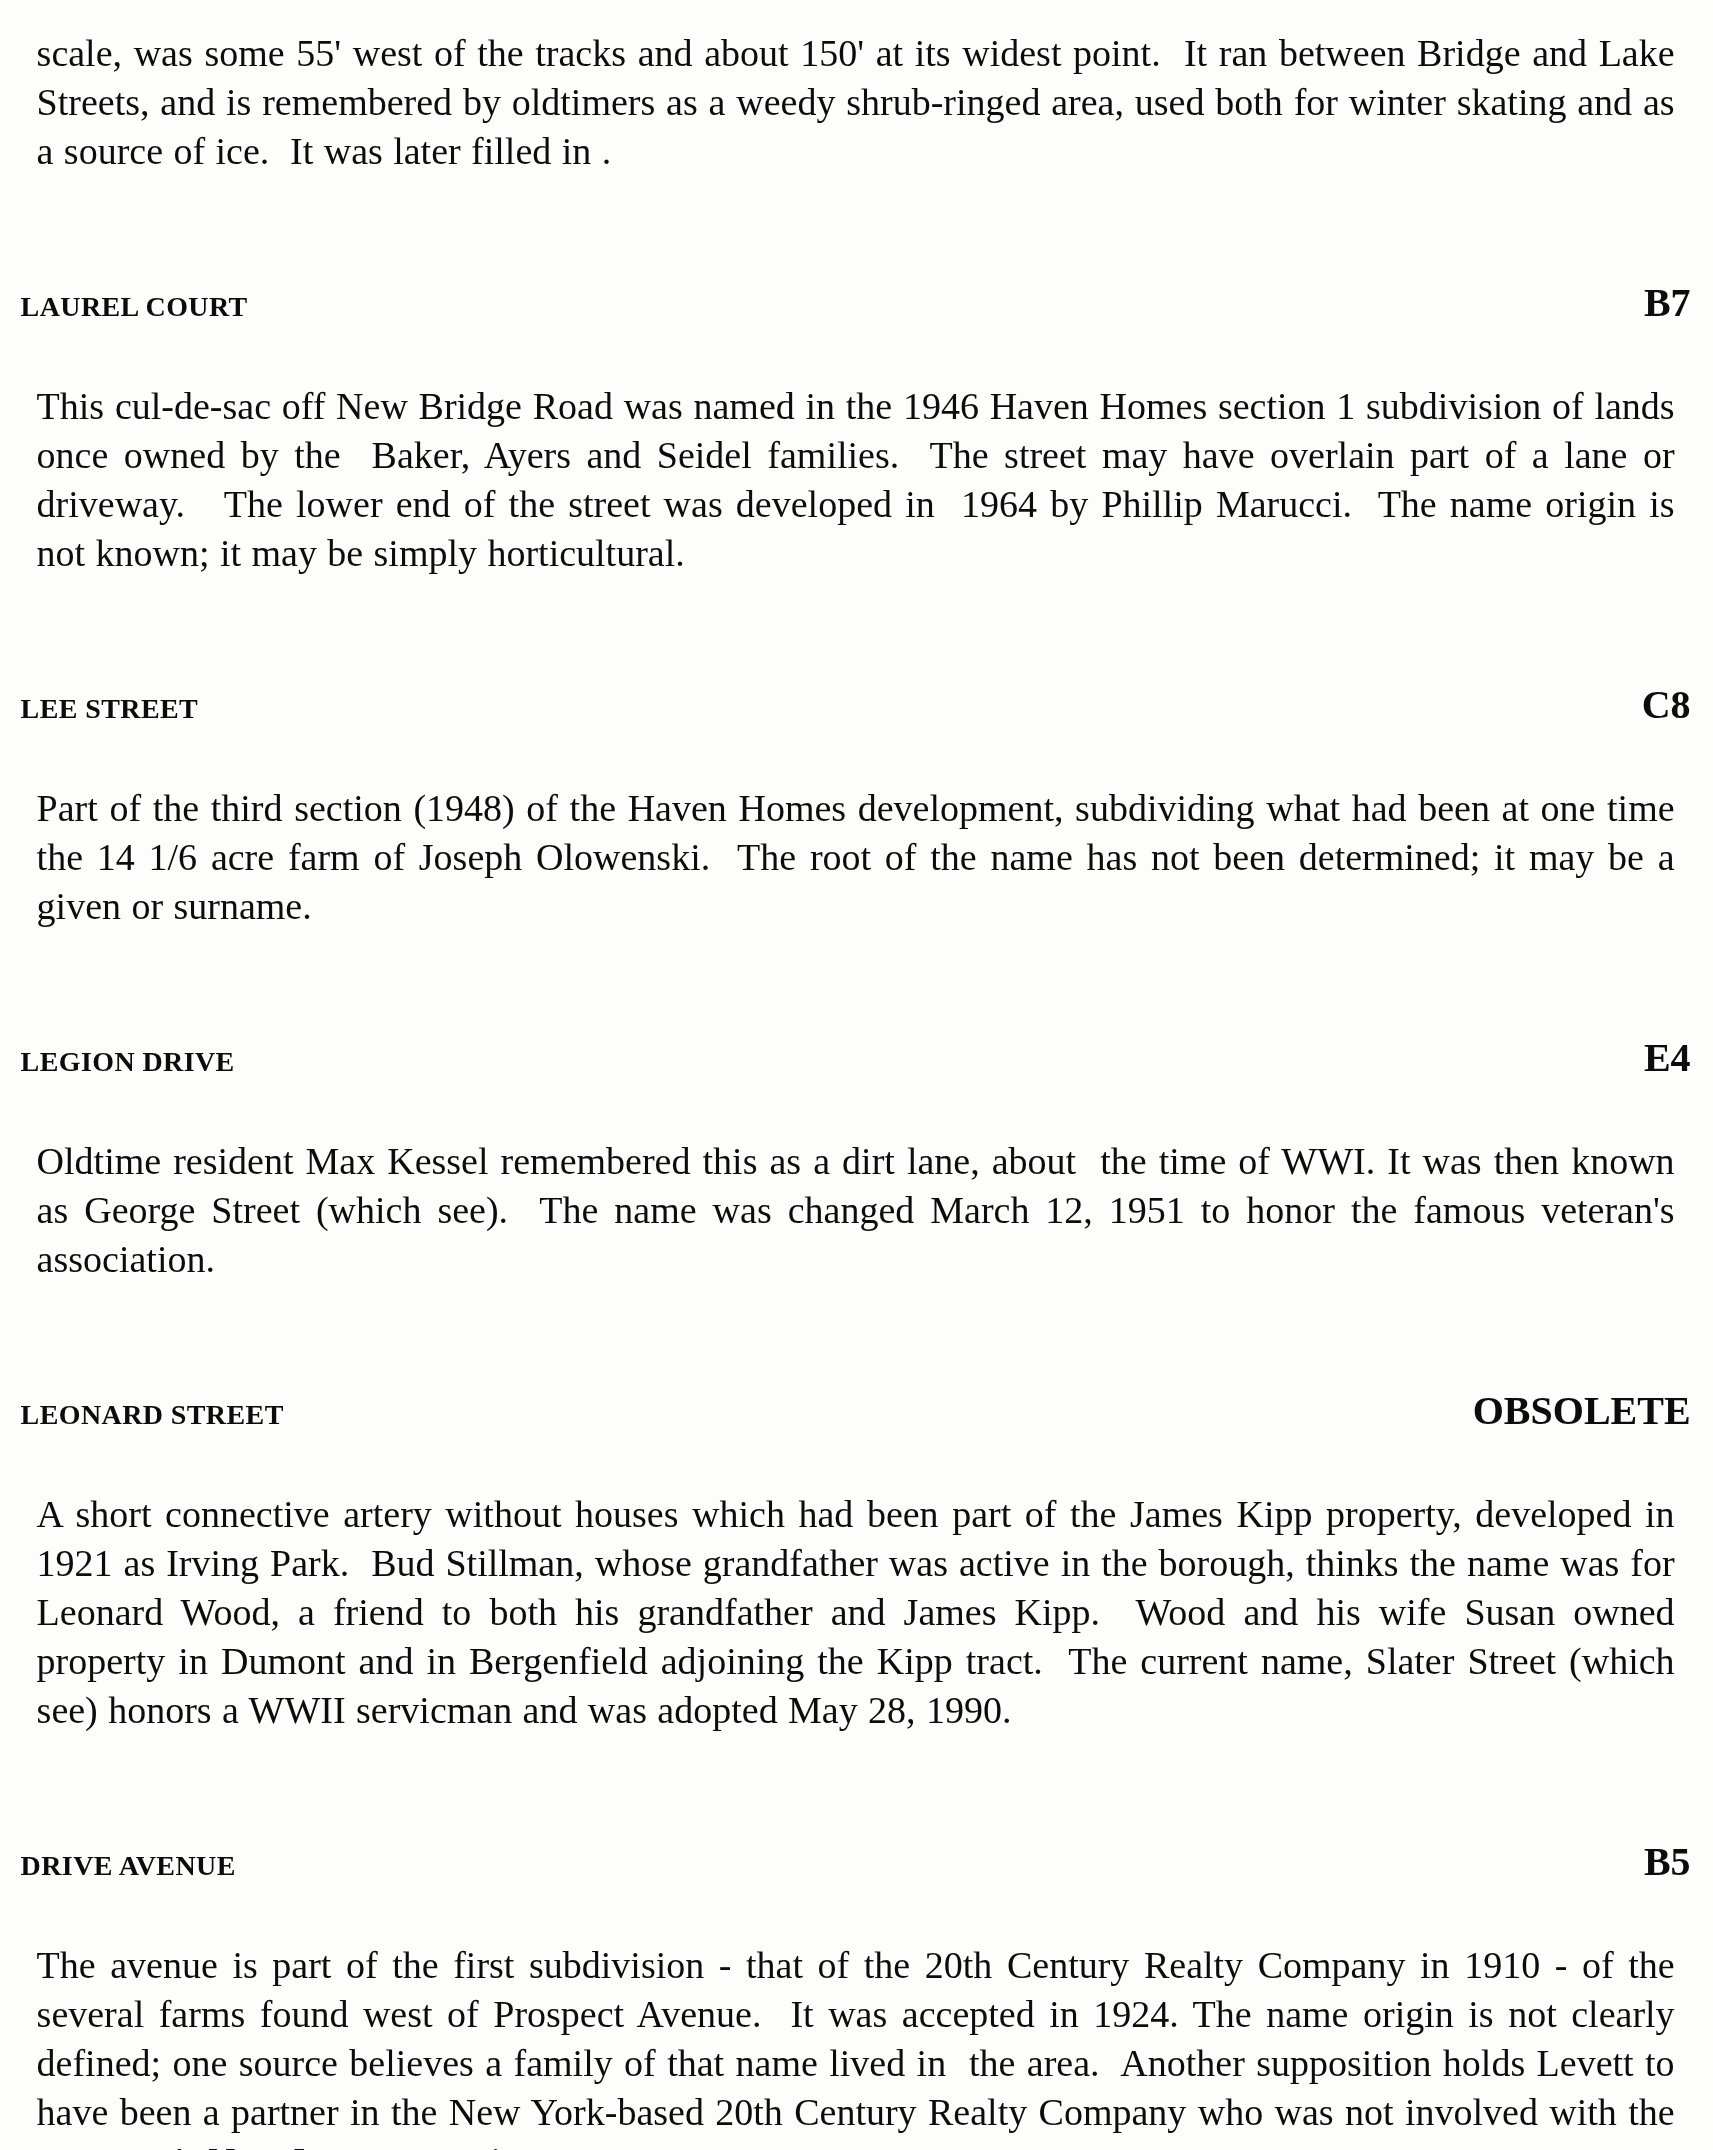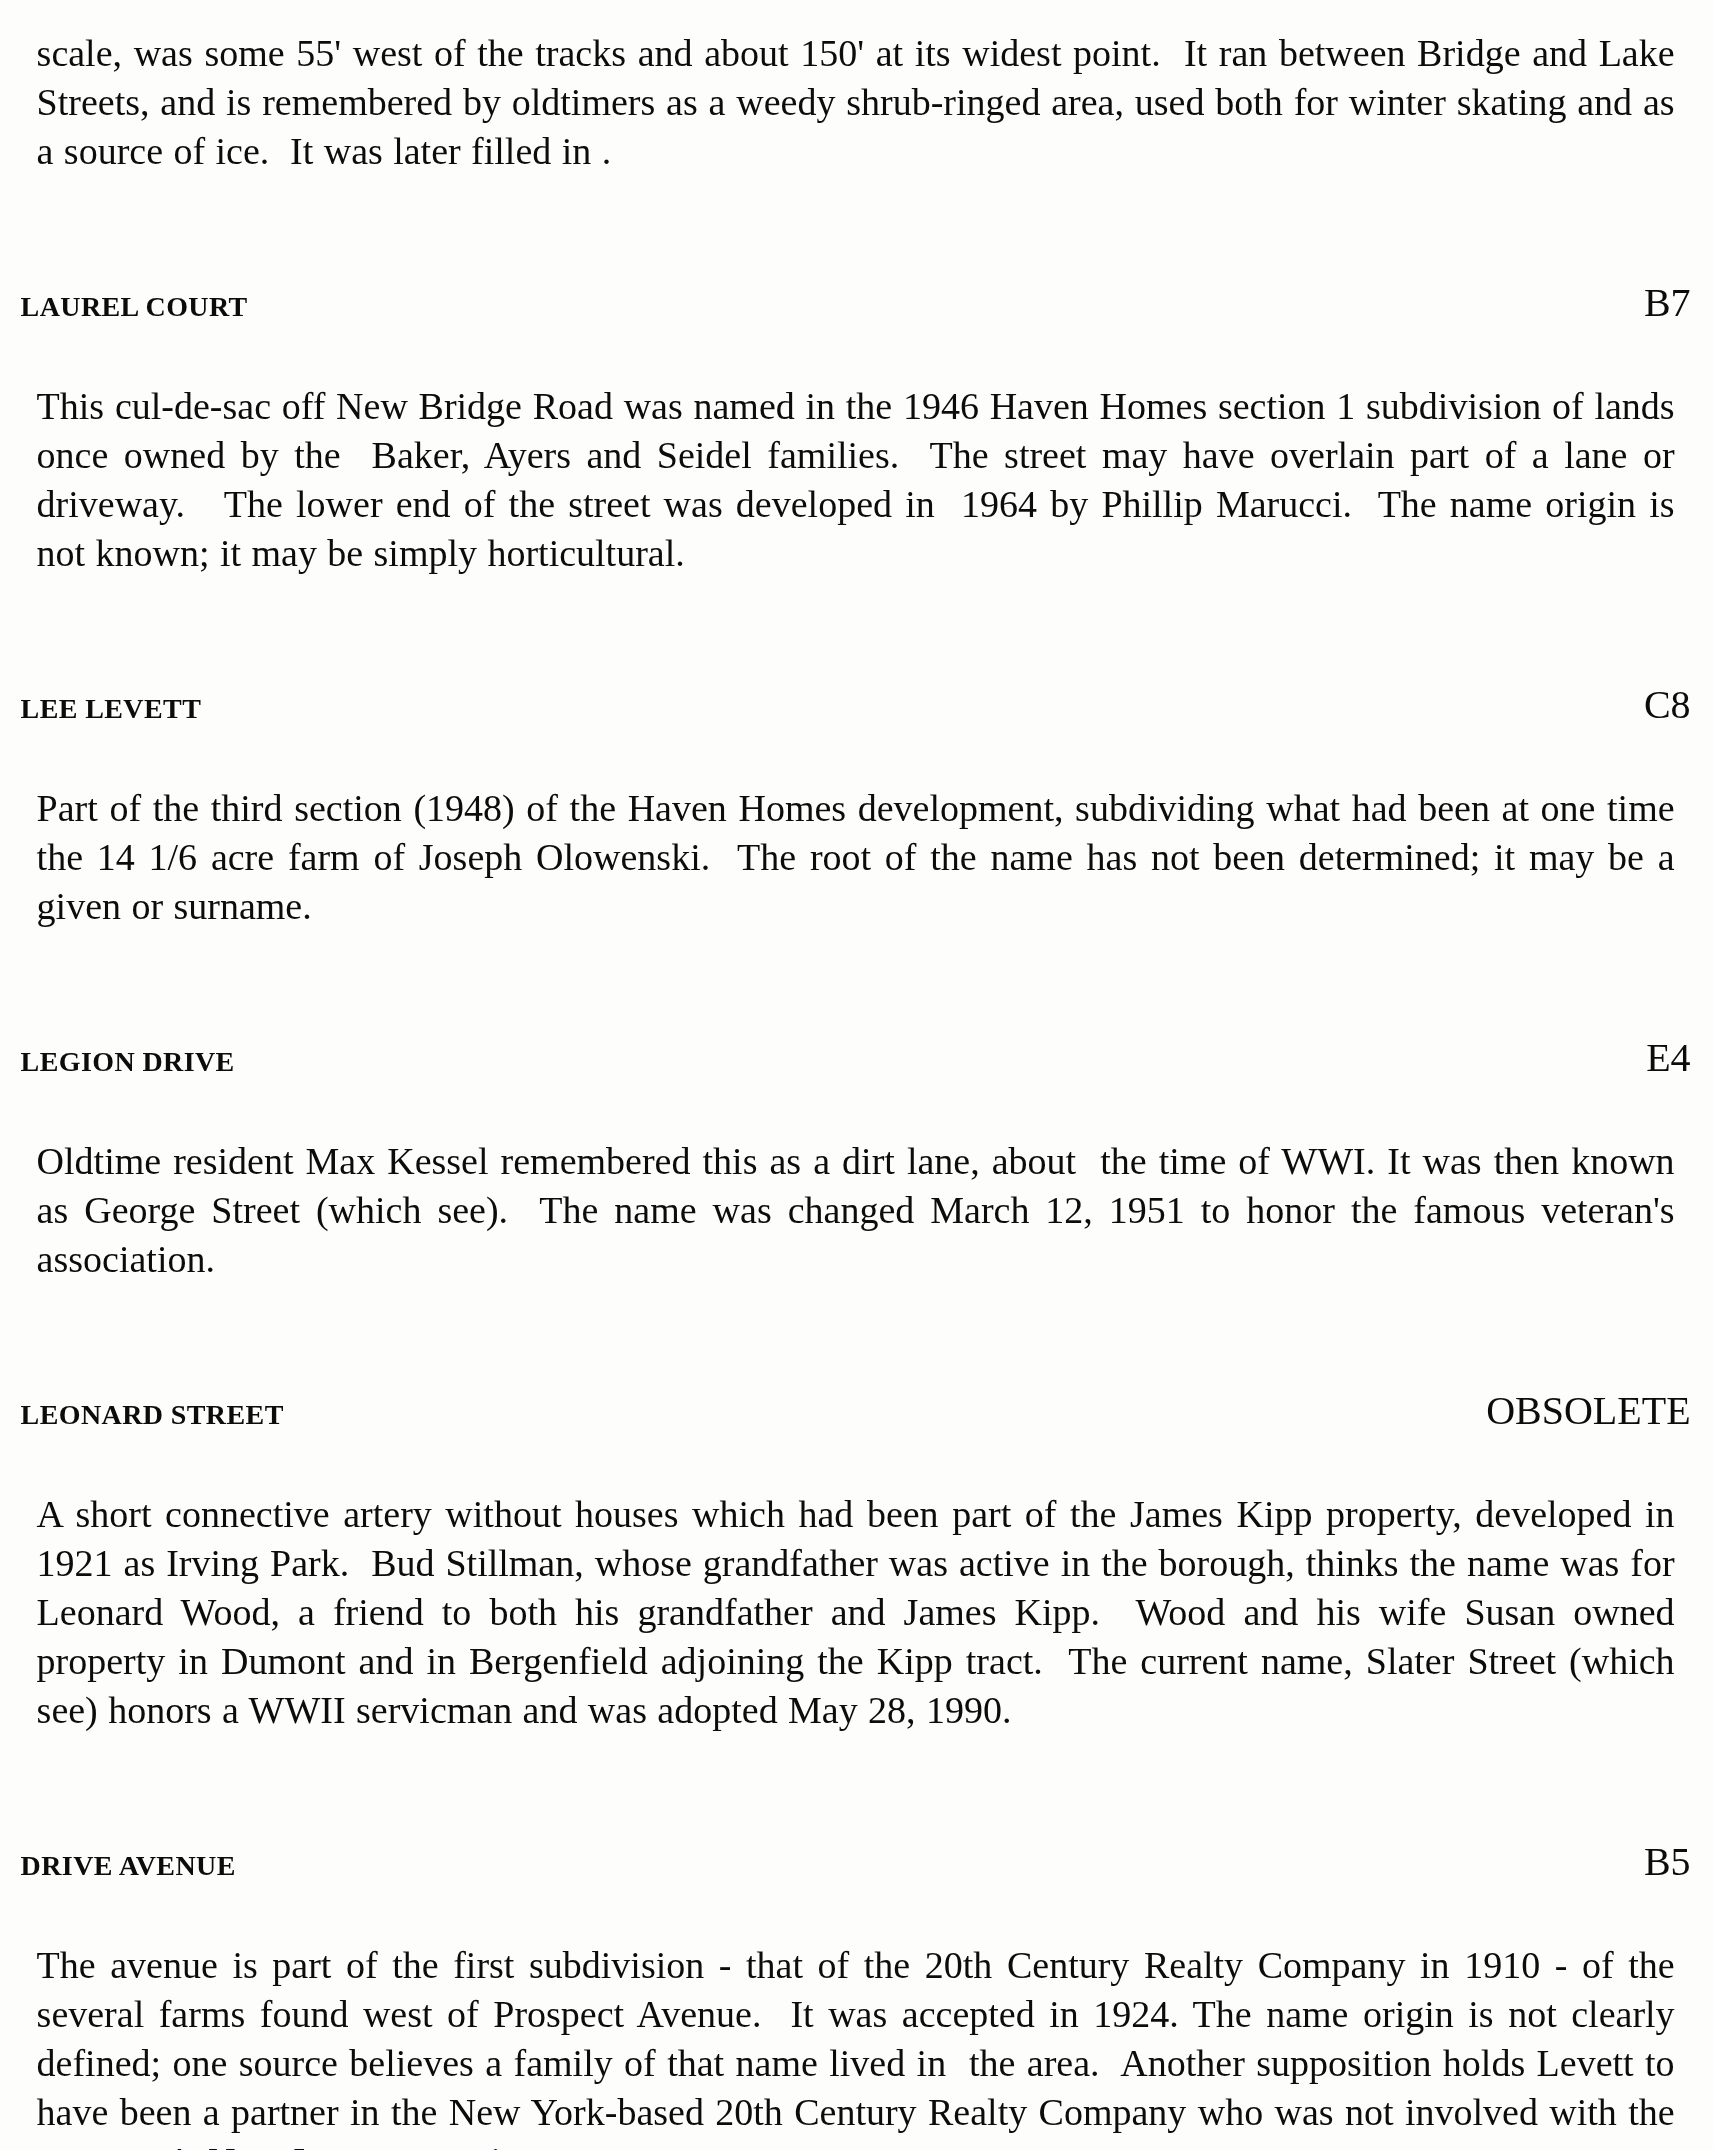--- a/index.html
+++ b/index.html
@@ -36,41 +36,41 @@
   .street-name {
     margin: 0;
     font-size: 28px;
     line-height: 49px;
     font-weight: bold;
     letter-spacing: 0.4px;
   }
   .grid-ref {
     font-size: 40px;
     line-height: 49px;
-    font-weight: normal;
+    font-weight: bold;
   }
 </style>
 </head>
 <body>
 
 <div class="page">
 
   <p class="para">scale, was some 55' west of the tracks and about 150' at its widest point.  It ran between Bridge and Lake Streets, and is remembered by oldtimers as a weedy shrub-ringed area, used both for winter skating and as a source of ice.  It was later filled in .</p>
 
   <section>
     <div class="entry-header">
       <h2 class="street-name">LAUREL COURT</h2>
       <span class="grid-ref">B7</span>
     </div>
     <p class="para">This cul-de-sac off New Bridge Road was named in the 1946 Haven Homes section 1 subdivision of lands once owned by the  Baker, Ayers and Seidel families.  The street may have overlain part of a lane or driveway.   The lower end of the street was developed in  1964 by Phillip Marucci.  The name origin is not known; it may be simply horticultural.</p>
   </section>
 
   <section>
     <div class="entry-header">
-      <h2 class="street-name">LEE LEVETT</h2>
+      <h2 class="street-name">LEE STREET</h2>
       <span class="grid-ref">C8</span>
     </div>
     <p class="para">Part of the third section (1948) of the Haven Homes development, subdividing what had been at one time the 14 1/6 acre farm of Joseph Olowenski.  The root of the name has not been determined; it may be a given or surname.</p>
   </section>
 
   <section>
     <div class="entry-header">
       <h2 class="street-name">LEGION DRIVE</h2>
       <span class="grid-ref">E4</span>
     </div>

